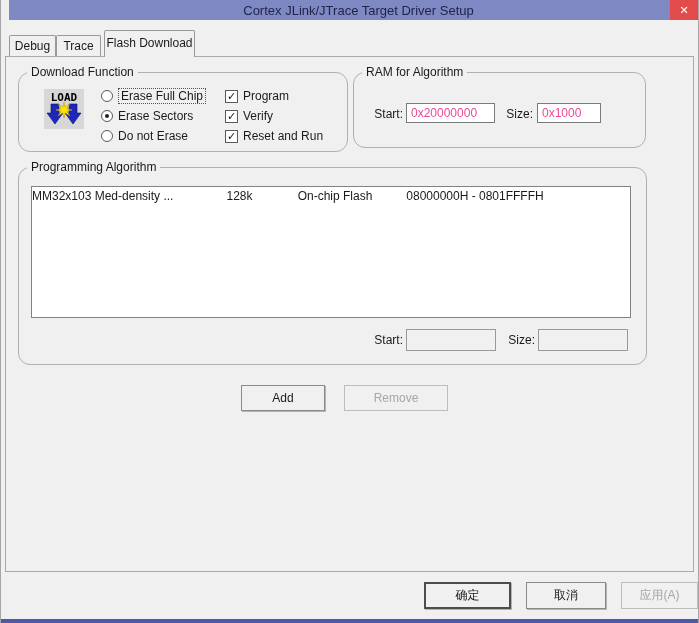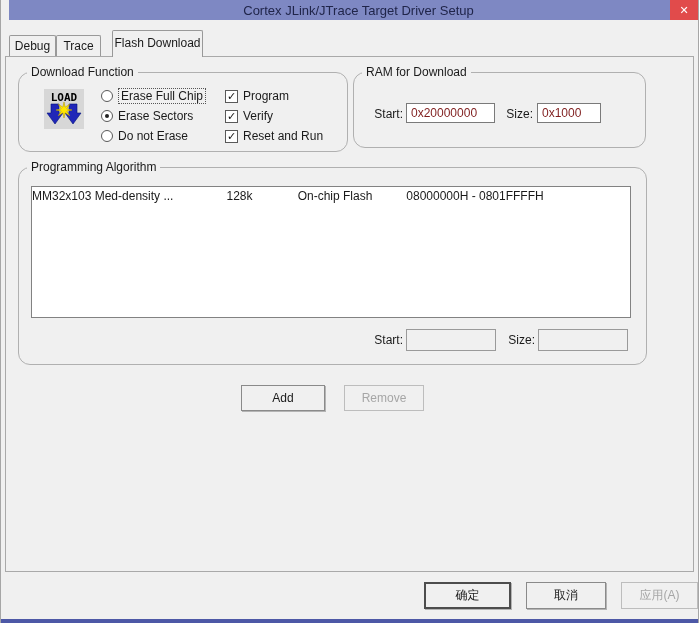--- a/index.html
+++ b/index.html
@@ -62,21 +62,21 @@
     width:13px;height:13px;border:1px solid #595959;background:#fff;
     margin-right:5px;display:flex;align-items:center;justify-content:center;
     font-size:11px;font-weight:bold;color:#111;flex:0 0 auto;line-height:1;
   }
   .focus-rect{border:1px dotted #555;padding:0 2px;}
 
   
   .tb{
     position:absolute;border:1px solid #7a7a7a;background:#fff;
     font-family:"Liberation Sans","DejaVu Sans",sans-serif;font-size:12px;
-    padding:8px 4px;color:#7f1d1d;z-index:4;
+    padding:8px 4px;color:#ec4899;z-index:4;
   }
   .tb.dis{background:#f0f0f0;border-color:#9a9a9a;}
 
   
   .listbox{
     position:absolute;left:30px;top:186px;width:600px;height:132px;
     background:#fff;border:1px solid #828282;z-index:4;overflow:hidden;
   }
   .lb-header{display:flex;height:20px;background:#f0f0f0;border-bottom:2px solid #8f8f8f;}
   .lb-header .hcell{
@@ -114,21 +114,21 @@
   <div class="close-btn">
     <span>✕</span>
   </div>
 
   <div class="tab" style="left:8px;width:47px;">
     <span>Debug</span>
   </div>
   <div class="tab" style="left:55px;width:45px;">
     <span>Trace</span>
   </div>
-  <div class="tab active" style="left:103px;width:91px;margin-left:8px;">
+  <div class="tab active" style="left:103px;width:91px;">
     <span>Flash Download</span>
   </div>
 
   <div class="pane"></div>
 
   <div class="groupbox" id="box-download">
     <span class="legend">Download Function</span>
   </div>
 
   <div class="abs" style="left:43px;top:89px;width:40px;height:40px;">
@@ -163,21 +163,21 @@
   <div class="abs ctl-row" style="left:224px;top:108px;">
     <span class="checkbox">✓</span>
     <span>Verify</span>
   </div>
   <div class="abs ctl-row" style="left:224px;top:128px;">
     <span class="checkbox">✓</span>
     <span>Reset and Run</span>
   </div>
 
   <div class="groupbox" id="box-ram">
-    <span class="legend">RAM for Download</span>
+    <span class="legend">RAM for Algorithm</span>
   </div>
   <span class="lbl" style="left:352px;top:107px;width:50px;">Start:</span>
   <input class="tb" style="left: 405px; top: 103px; width: 89px; height: 20px;" value="0x20000000">
   <span class="lbl" style="left:486px;top:107px;width:46px;">Size:</span>
   <input class="tb" style="left: 536px; top: 103px; width: 64px; height: 20px;" value="0x1000">
 
   <div class="groupbox" id="box-prog">
     <span class="legend">Programming Algorithm</span>
   </div>
 
@@ -192,21 +192,21 @@
   </div>
 
   <span class="lbl" style="left:350px;top:333px;width:52px;">Start:</span>
   <input class="tb dis" style="left: 405px; top: 329px; width: 90px; height: 22px;" value="">
   <span class="lbl" style="left:482px;top:333px;width:52px;">Size:</span>
   <input class="tb dis" style="left: 537px; top: 329px; width: 90px; height: 22px;" value="">
 
   <div class="btn" style="left:240px;top:385px;width:84px;height:26px;">
     <span>Add</span>
   </div>
-  <div class="btn disabled" style="left:343px;top:385px;width:80px;height:26px;">
+  <div class="btn disabled" style="left:343px;top:385px;width:104px;height:26px;">
     <span>Remove</span>
   </div>
 
   <div class="btn default" style="left:423px;top:582px;width:87px;height:27px;">
     <span>确定</span>
   </div>
   <div class="btn" style="left:525px;top:582px;width:80px;height:27px;">
     <span>取消</span>
   </div>
   <div class="btn disabled" style="left:620px;top:582px;width:77px;height:27px;">

